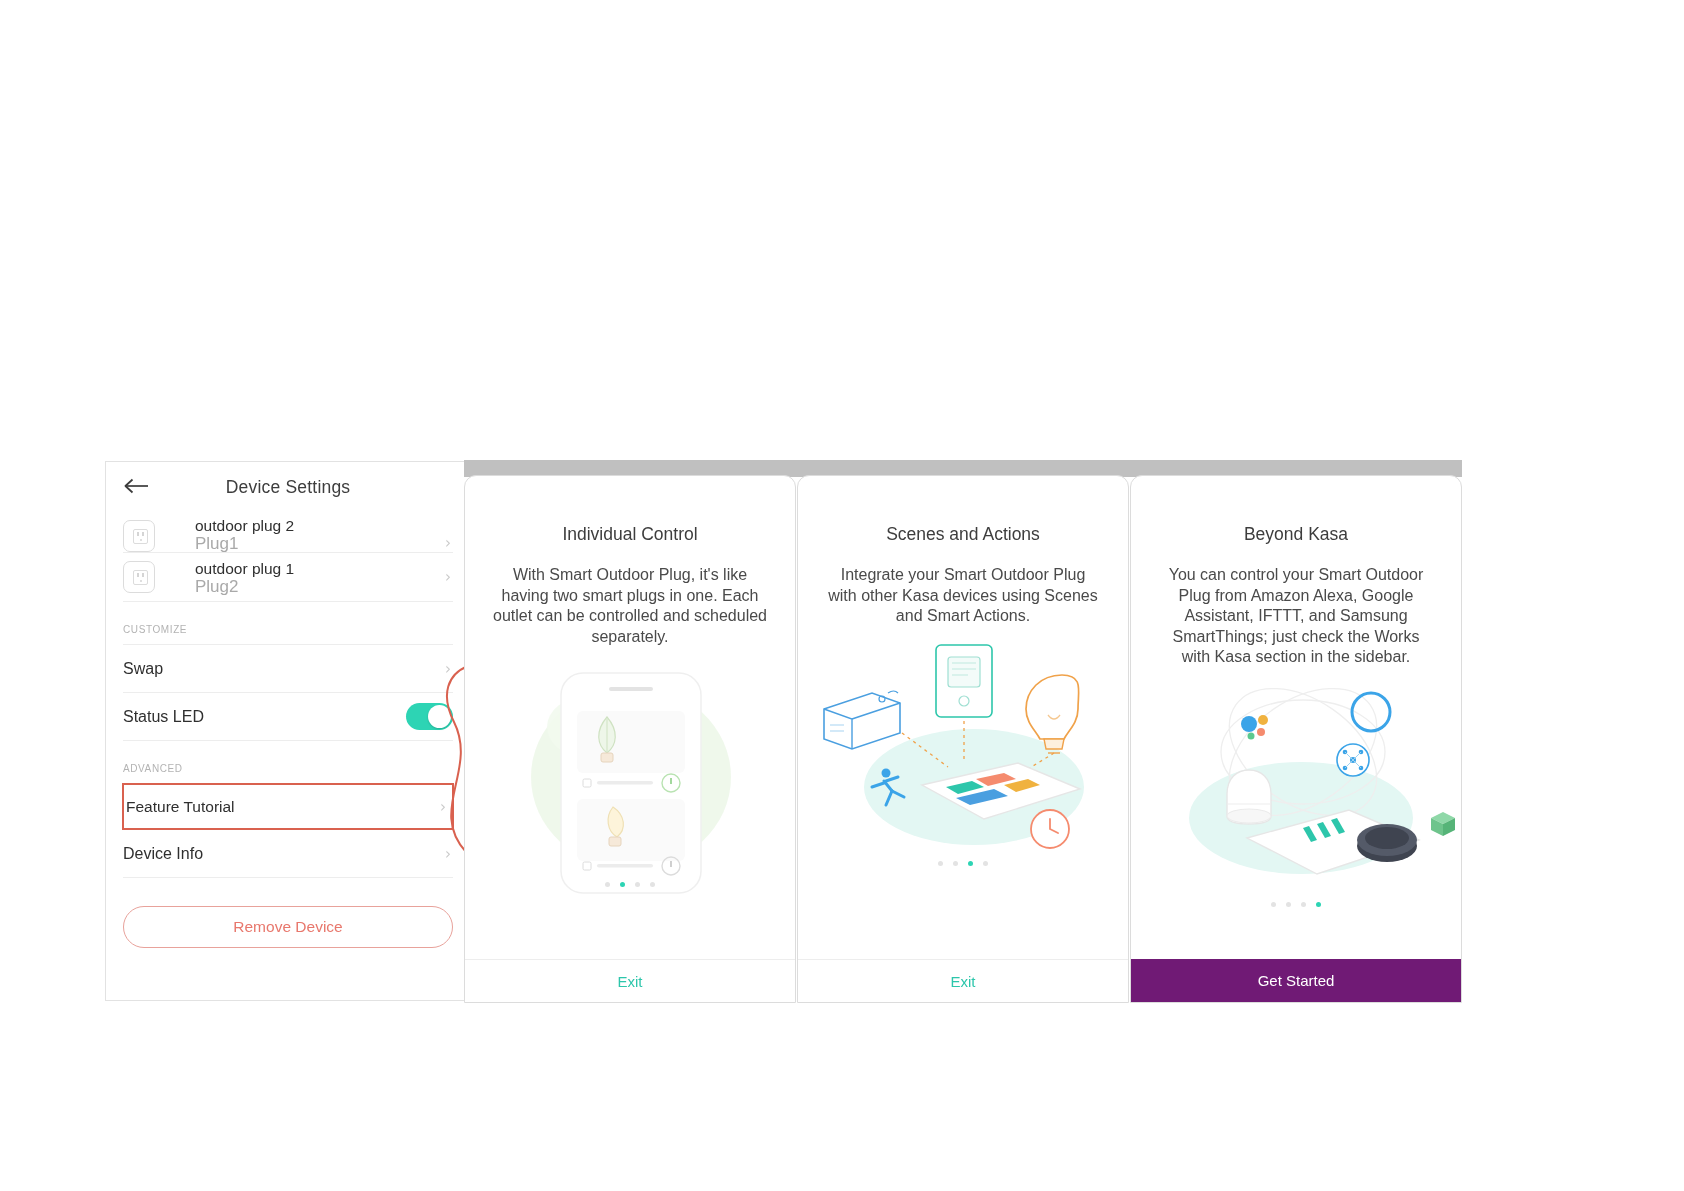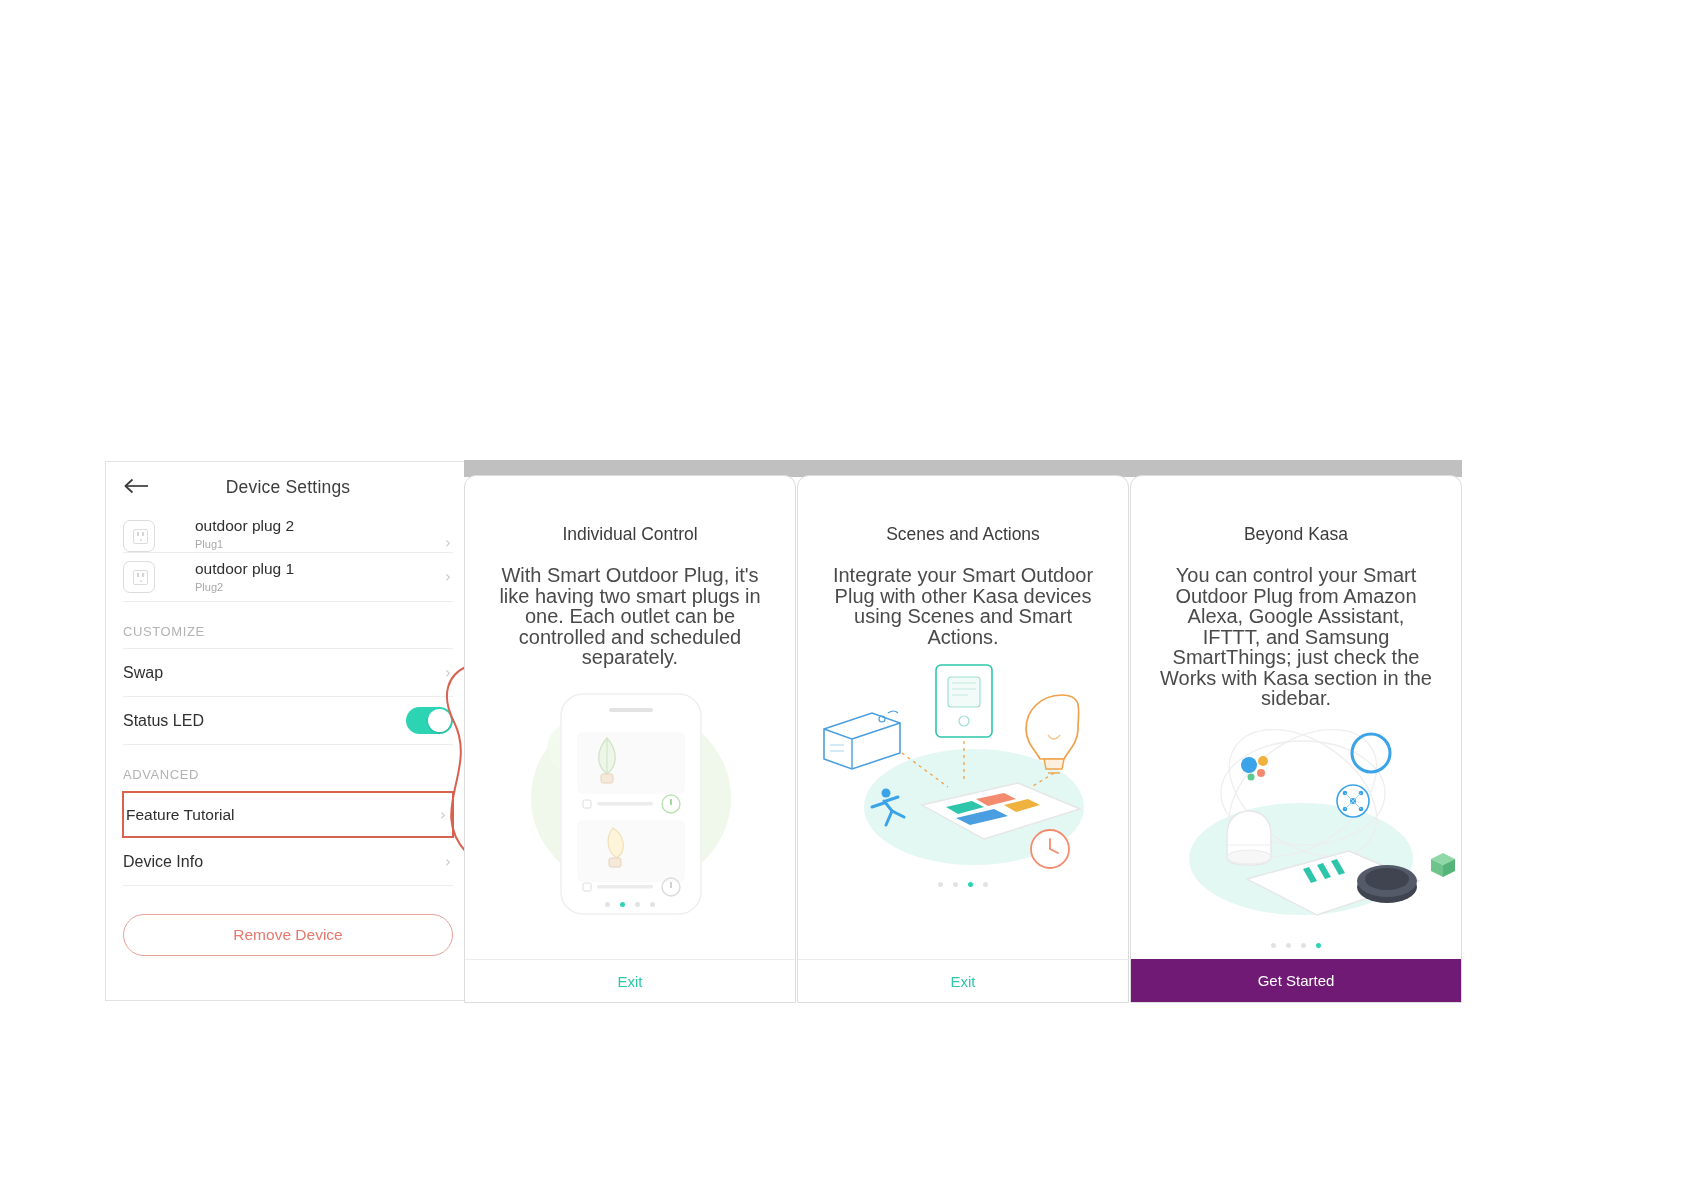--- a/index.html
+++ b/index.html
@@ -53,30 +53,30 @@
   .dev-icon .pin-l,.dev-icon .pin-r{
     position:absolute;top:11px;width:1.5px;height:4px;background:#d5d5d5;
   }
   .dev-icon .pin-l{left:13px;}
   .dev-icon .pin-r{left:18px;}
   .dev-icon .pin-b{
     position:absolute;left:15.5px;top:18px;width:2px;height:2px;border-radius:50%;background:#d5d5d5;
   }
   .dev-text{margin-left:16px;flex:1 1 auto;}
   .dev-name{font-size:15.5px;color:#2f2f2f;line-height:19px;}
-  .dev-sub{font-size:11px;color:#a9a9a9;line-height:16px;margin-top:1px;}
+  .dev-sub{font-size:17px;color:#a9a9a9;line-height:16px;margin-top:1px;}
   .chev{
     color:#c9c9c9;font-size:15px;font-family:"DejaVu Sans",sans-serif;
     flex:0 0 auto;margin-right:2px;
   }
   .row-sep{height:1px;background:#ededed;}
   .group-gap{height:22px;}
 
   .section-label{
-    font-size:13px;color:#b3b3b3;letter-spacing:.6px;
+    font-size:10px;color:#b3b3b3;letter-spacing:.6px;
     padding-bottom:9px;
   }
 
   .simple-row{
     position:relative;display:flex;align-items:center;height:47px;
   }
   .simple-row .lbl{font-size:16px;color:#2f2f2f;flex:1 1 auto;}
 
   
   #status-led-toggle{
@@ -117,21 +117,21 @@
     box-sizing:border-box;overflow:hidden;
   }
   #card-1{left:0;}
   #card-2{left:333px;}
   #card-3{left:666px;}
 
   .card-title{
     margin-top:48px;text-align:center;font-size:17.5px;color:#3d3d3d;
   }
   .card-body{
-    margin:20px 27px 0 27px;text-align:center;font-size:20px;
+    margin:20px 27px 0 27px;text-align:center;font-size:16px;
     line-height:20.5px;color:#4a4a4a;
   }
 
   .art{position:relative;height:232px;margin-top:10px;}
 
   .dots{
     position:absolute;left:0;width:100%;bottom:0;height:10px;
     display:flex;align-items:center;justify-content:center;
   }
   .dot{width:5px;height:5px;border-radius:50%;background:#e3e3e3;margin:0 5px;}

